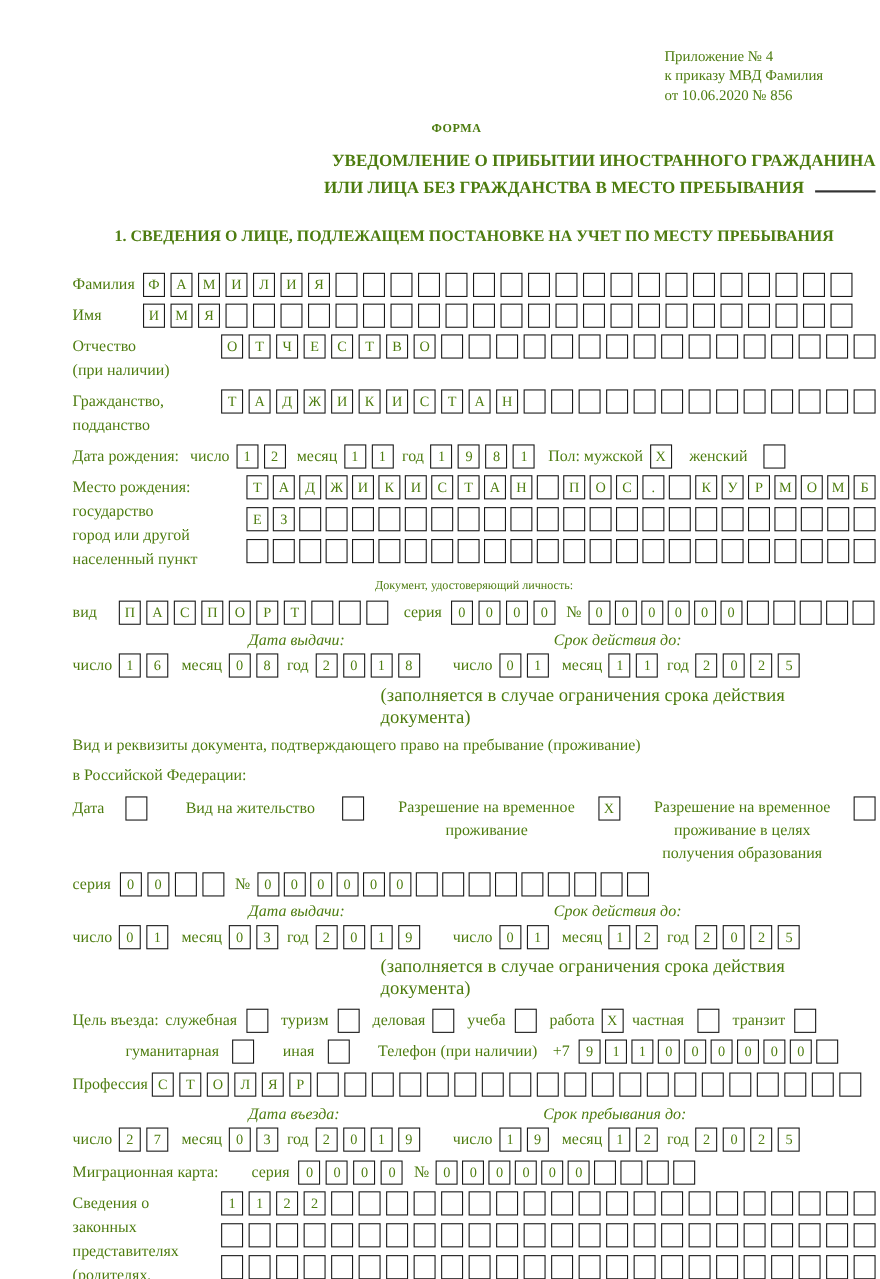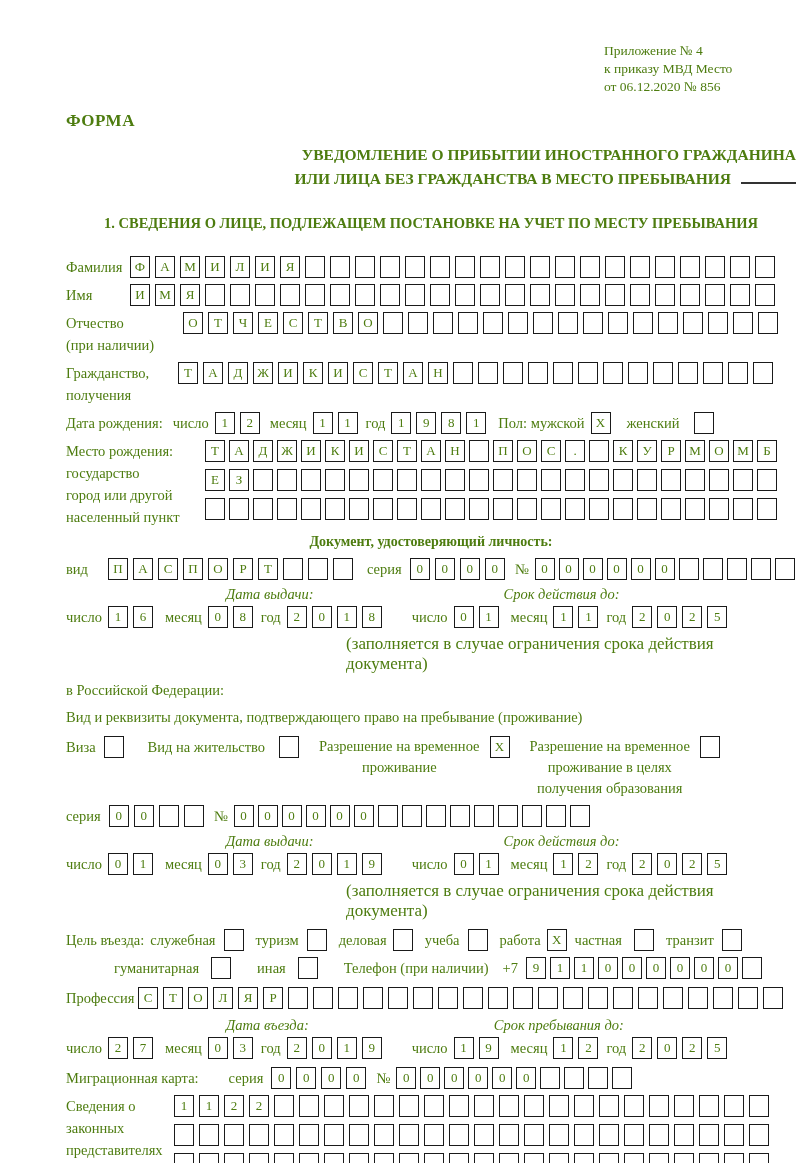--- a/index.html
+++ b/index.html
@@ -4,60 +4,60 @@
 <style>
   html,body{margin:0;padding:0;background:#fff;}
   .page{
     width:800px;height:1163px;box-sizing:border-box;
     padding:42px 4px 8px 66px;background:#fff;color:#4d7c0f;
     font-family:"Liberation Serif","DejaVu Serif",serif;
     overflow:hidden;position:relative;
   }
   .appendix{width:190px;margin-left:auto;margin-right:2px;font-size:13.5px;line-height:1.32;}
   .appendix .rev{font-size:12.5px;margin-top:5px;line-height:1.3;}
-  .forma{text-align:left;padding-right:32px;font-weight:bold;font-size:17px;margin-top:16px;letter-spacing:.5px;}
+  .forma{text-align:center;padding-right:32px;font-weight:bold;font-size:11px;margin-top:16px;letter-spacing:.5px;}
   .title{text-align:right;font-weight:bold;font-size:15.5px;line-height:1.55;margin-top:12px;}
   .blank{display:inline-block;width:55px;height:2px;background:#333;margin-left:10px;}
   .section{text-align:center;font-weight:bold;font-size:14.5px;margin-top:24px;}
 
   .row{display:flex;align-items:center;margin:0 0 6px 0;font-size:14.5px;line-height:22px;}
-  .top{align-items:flex-start;}
+  .top{align-items:flex-start;justify-content:space-between;}
   .lblcol{flex:none;line-height:22px;}
   .lbl{flex:none;white-space:nowrap;}
   .cells{display:inline-flex;gap:5px;flex:none;}
   .tight{gap:4px;}
   .cell,.cbox{
     width:20px;height:22px;box-sizing:border-box;border:1.6px solid #1a1a1a;
     display:inline-flex;align-items:center;justify-content:center;
     font-size:13px;flex:none;background:#fff;
   }
   .w64{width:64px;} .w42{width:42px;} .w117{width:117px;} .w112{width:112px;}
   .w139{width:139px;} .w108{width:108px;}
   .ml6{margin-left:6px;} .ml8{margin-left:8px;} .ml10{margin-left:10px;}
   .ml12{margin-left:12px;} .ml14{margin-left:14px;} .ml16{margin-left:16px;}
   .ml20{margin-left:20px;} .ml24{margin-left:24px;} .ml26{margin-left:26px;}
   .ml30{margin-left:30px;} .ml48{margin-left:48px;}
   .mr6{margin-right:6px;} .mr8{margin-right:8px;}
   .stack .row{margin-bottom:7px;}
   .subrow{display:flex;font-size:14.5px;margin:2px 0 3px 0;font-style:italic;}
   .s1{margin-left:160px;} .s2{margin-left:190px;} .s2b{margin-left:185px;}
   .note{font-size:17px;margin:0 0 4px 280px;}
-  .center-b{text-align:center;font-weight:bold;font-size:14px;margin:4px 0 8px 0;}
+  .center-b{text-align:center;font-weight:normal;font-size:11px;margin:4px 0 8px 0;}
   .intro{font-size:14.5px;margin:8px 0 10px 0;}
   .optwrap{text-align:center;line-height:21px;} .mt8{margin-top:8px;} .mt4{margin-top:4px;}
 </style>
 </head>
 <body>
 
 <div class="page">
 
   <div class="appendix">
     <div>Приложение № 4</div>
-    <div>к приказу МВД Место</div>
-    <div>от 06.12.2020 № 856</div>
+    <div>к приказу МВД Фамилия</div>
+    <div>от 10.06.2020 № 856</div>
   </div>
 
   <div class="forma">ФОРМА</div>
 
   <div class="title">
     <div>УВЕДОМЛЕНИЕ О ПРИБЫТИИ ИНОСТРАННОГО ГРАЖДАНИНА</div>
     <div><span>ИЛИ ЛИЦА БЕЗ ГРАЖДАНСТВА В МЕСТО ПРЕБЫВАНИЯ</span><span class="blank"></span></div>
   </div>
 
   <div class="section">1. СВЕДЕНИЯ О ЛИЦЕ, ПОДЛЕЖАЩЕМ ПОСТАНОВКЕ НА УЧЕТ ПО МЕСТУ ПРЕБЫВАНИЯ</div>
@@ -155,21 +155,21 @@
         <span class="cell"></span>
         <span class="cell"></span>
         <span class="cell"></span>
         <span class="cell"></span>
       </span>
   </div>
 
   <div class="row top">
     <span class="lblcol w112">
       <span>Гражданство,</span><br>
-      <span>получения</span>
+      <span>подданство</span>
     </span>
     <span class="cells">
         <span class="cell">Т</span>
         <span class="cell">А</span>
         <span class="cell">Д</span>
         <span class="cell">Ж</span>
         <span class="cell">И</span>
         <span class="cell">К</span>
         <span class="cell">И</span>
         <span class="cell">С</span>
@@ -388,25 +388,25 @@
     <span class="cells">
         <span class="cell">2</span>
         <span class="cell">0</span>
         <span class="cell">2</span>
         <span class="cell">5</span>
       </span>
   </div>
 
   <div class="note">(заполняется в случае ограничения срока действия документа)</div>
 
+  <div class="intro">Вид и реквизиты документа, подтверждающего право на пребывание (проживание)</div>
   <div class="intro">в Российской Федерации:</div>
-  <div class="intro">Вид и реквизиты документа, подтверждающего право на пребывание (проживание)</div>
 
   <div class="row top">
-    <span class="lbl">Виза</span>
+    <span class="lbl">Дата</span>
     <span class="cbox ml8"></span>
     <span class="lbl ml24">Вид на жительство</span>
     <span class="cbox ml14"></span>
     <span class="optwrap ml20">
       <span>Разрешение на временное</span><br>
       <span>проживание</span>
     </span>
     <span class="cbox ml10">X</span>
     <span class="optwrap ml20">
       <span>Разрешение на временное</span><br>

